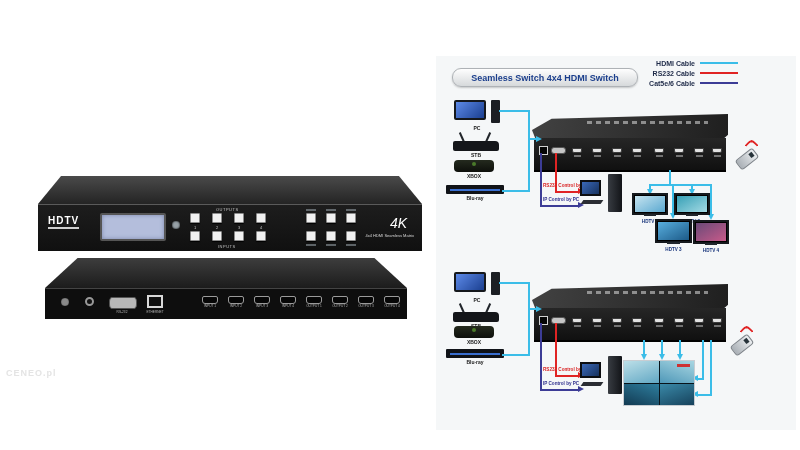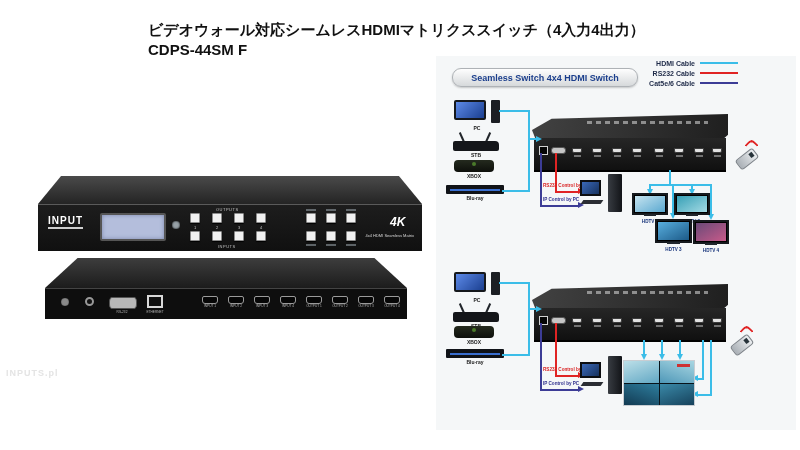--- a/index.html
+++ b/index.html
@@ -22,21 +22,21 @@
   .hdmi-logo i{display:block;height:2px;background:#cfcfcf;margin-top:1px;}
   .lcd{position:absolute;left:62px;top:8px;width:62px;height:24px;background:#b4bedc;
        border:2px solid #555;border-radius:2px;box-shadow:inset 0 0 4px #7c88ac;}
   .ir-dot{position:absolute;left:134px;top:16px;width:8px;height:8px;border-radius:50%;
           background:#98a2a8;box-shadow:0 0 2px #000 inset;}
   .btn{position:absolute;width:10px;height:10px;background:#f1f1f1;border:1px solid #8c8c8c;
        border-radius:1px;box-sizing:border-box;box-shadow:0 1px 1px #000;}
   .bg-label{position:absolute;font-size:4px;color:#c2c2c2;letter-spacing:.5px;}
   .chan-num{position:absolute;font-size:4px;color:#c2c2c2;}
   .mini-bar{position:absolute;width:10px;height:2px;background:#8f9aa0;opacity:.6;}
-  .fourk{position:absolute;left:352px;top:10px;color:#fff;font-weight:bold;font-size:12px;font-style:italic;}
+  .fourk{position:absolute;left:352px;top:10px;color:#fff;font-weight:normal;font-size:14px;font-style:italic;}
   .model-line{position:absolute;left:292px;top:28px;width:84px;text-align:right;font-size:4px;color:#d8d8d8;}
 
   .rear-device{left:45px;top:258px;width:362px;height:62px;}
   .rd-top{position:absolute;left:0;top:0;width:100%;height:30px;
           clip-path:polygon(9% 0,91% 0,100% 100%,0 100%);
           background:linear-gradient(180deg,#3d3d3d,#1c1c1c);}
   .rd-face{position:absolute;left:0;top:30px;width:100%;height:30px;background:#0e0e0e;border-top:1px solid #444;}
   .screw{position:absolute;left:16px;top:9px;width:8px;height:8px;border-radius:50%;background:#8a8a8a;
          box-shadow:inset 0 0 1px #000;}
   .dcjack{position:absolute;left:40px;top:8px;width:9px;height:9px;border-radius:50%;background:#111;border:2px solid #999;box-sizing:border-box;}
@@ -125,31 +125,27 @@
   .vw2{background:linear-gradient(200deg,#a8d6e2,#4f98b8);}
   .vw3{background:linear-gradient(20deg,#123a52,#2e7e9e);}
   .vw4{background:linear-gradient(340deg,#16425c,#3a89a8);}
   .vw-red{position:absolute;top:3px;right:4px;width:13px;height:3px;background:#d42020;opacity:.9;}
 </style>
 </head>
 <body>
 
 <div class="stage">
 
-  <div class="abs title">
-    <div>ビデオウォール対応シームレスHDMIマトリクススイッチ（4入力4出力）</div>
-    <div>CDPS-44SM F</div>
-  </div>
-
-  <div class="abs watermark">INPUTS.pl</div>
+
+  <div class="abs watermark">CENEO.pl</div>
 
   <div class="abs front-device">
     <div class="fd-top"></div>
     <div class="fd-face">
-      <div class="hdmi-logo"><span>INPUT</span><i></i></div>
+      <div class="hdmi-logo"><span>HDTV</span><i></i></div>
       <div class="lcd"></div>
       <div class="ir-dot"></div>
 
       <div>
         <div class="bg-label" style="left:178px;top:2px;">OUTPUTS</div>
         <div class="btn" style="left:152px;top:8px;"></div>
         <div class="btn" style="left:174px;top:8px;"></div>
         <div class="btn" style="left:196px;top:8px;"></div>
         <div class="btn" style="left:218px;top:8px;"></div>
         <span class="chan-num" style="left:156px;top:20px;">1</span>

